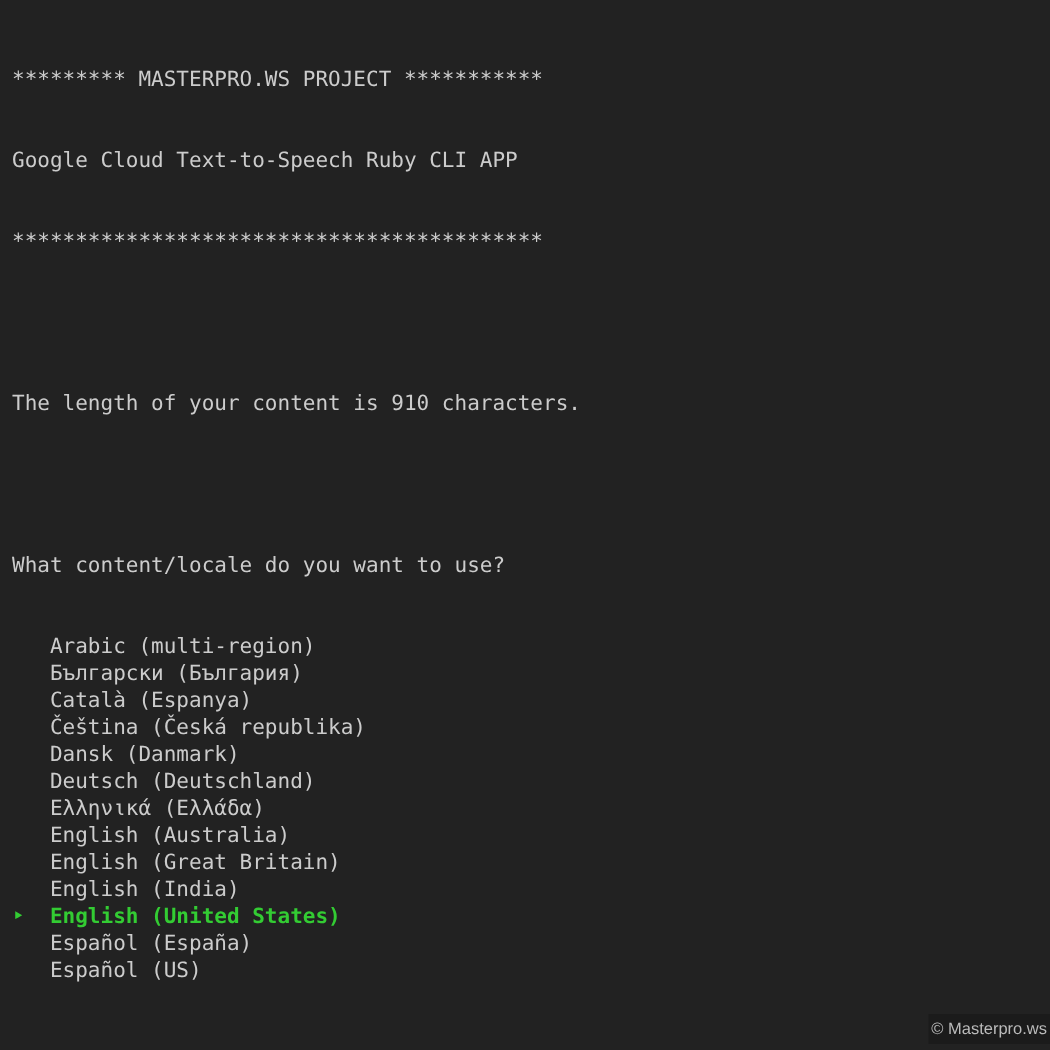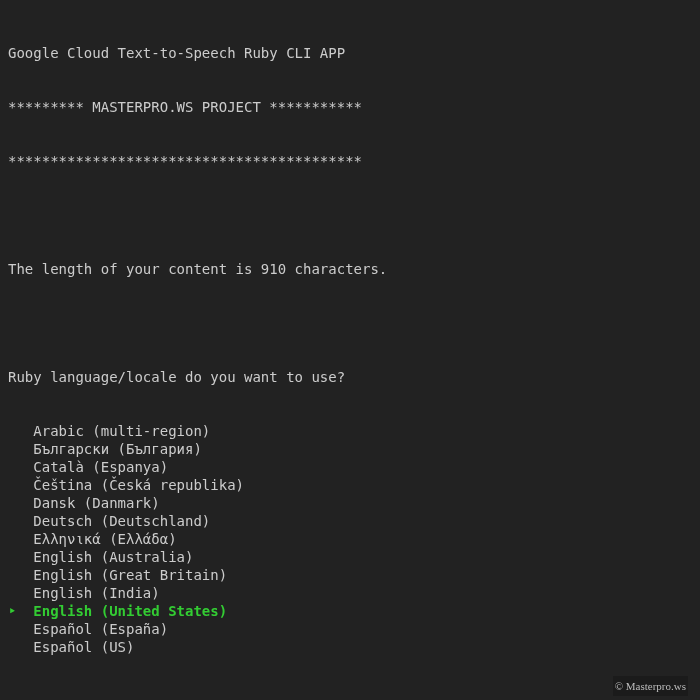--- a/index.html
+++ b/index.html
@@ -32,35 +32,35 @@
     width: 3ch;
     color: #33cc33;
   }
   .arrow-empty {
     display: inline-block;
     width: 3ch;
   }
   .watermark {
     position: absolute;
     bottom: 4px;
-    right: 12px;
-    font-family: Liberation Serif, serif;
+    right: 0;
+    font-family: Liberation Sans, sans-serif;
     font-size: 11px;
     color: #bbbbbb;
     background: rgba(0,0,0,0.2);
     padding: 1px 2px;
   }
 </style>
 </head>
 <body>
 
 <div class="terminal">
+  <span class="line">********* MASTERPRO.WS PROJECT ***********</span>
   <span class="line">Google Cloud Text-to-Speech Ruby CLI APP</span>
-  <span class="line">********* MASTERPRO.WS PROJECT ***********</span>
   <span class="line">******************************************</span>
   <span class="line"> </span>
   <span class="line">The length of your content is 910 characters.</span>
   <span class="line"> </span>
-  <span class="line">Ruby language/locale do you want to use?</span>
+  <span class="line">What content/locale do you want to use?</span>
   <div id="lang-list"><span class="line"><span class="arrow-empty">  </span><span>Arabic (multi-region)</span></span><span class="line"><span class="arrow-empty">  </span><span>Български (България)</span></span><span class="line"><span class="arrow-empty">  </span><span>Català (Espanya)</span></span><span class="line"><span class="arrow-empty">  </span><span>Čeština (Česká republika)</span></span><span class="line"><span class="arrow-empty">  </span><span>Dansk (Danmark)</span></span><span class="line"><span class="arrow-empty">  </span><span>Deutsch (Deutschland)</span></span><span class="line"><span class="arrow-empty">  </span><span>Ελληνικά (Ελλάδα)</span></span><span class="line"><span class="arrow-empty">  </span><span>English (Australia)</span></span><span class="line"><span class="arrow-empty">  </span><span>English (Great Britain)</span></span><span class="line"><span class="arrow-empty">  </span><span>English (India)</span></span><span class="line"><span class="arrow">‣ </span><span class="selected">English (United States)</span></span><span class="line"><span class="arrow-empty">  </span><span>Español (España)</span></span><span class="line"><span class="arrow-empty">  </span><span>Español (US)</span></span></div>
 </div>
 
 <div class="watermark">© Masterpro.ws</div>
 
 </body></html>

